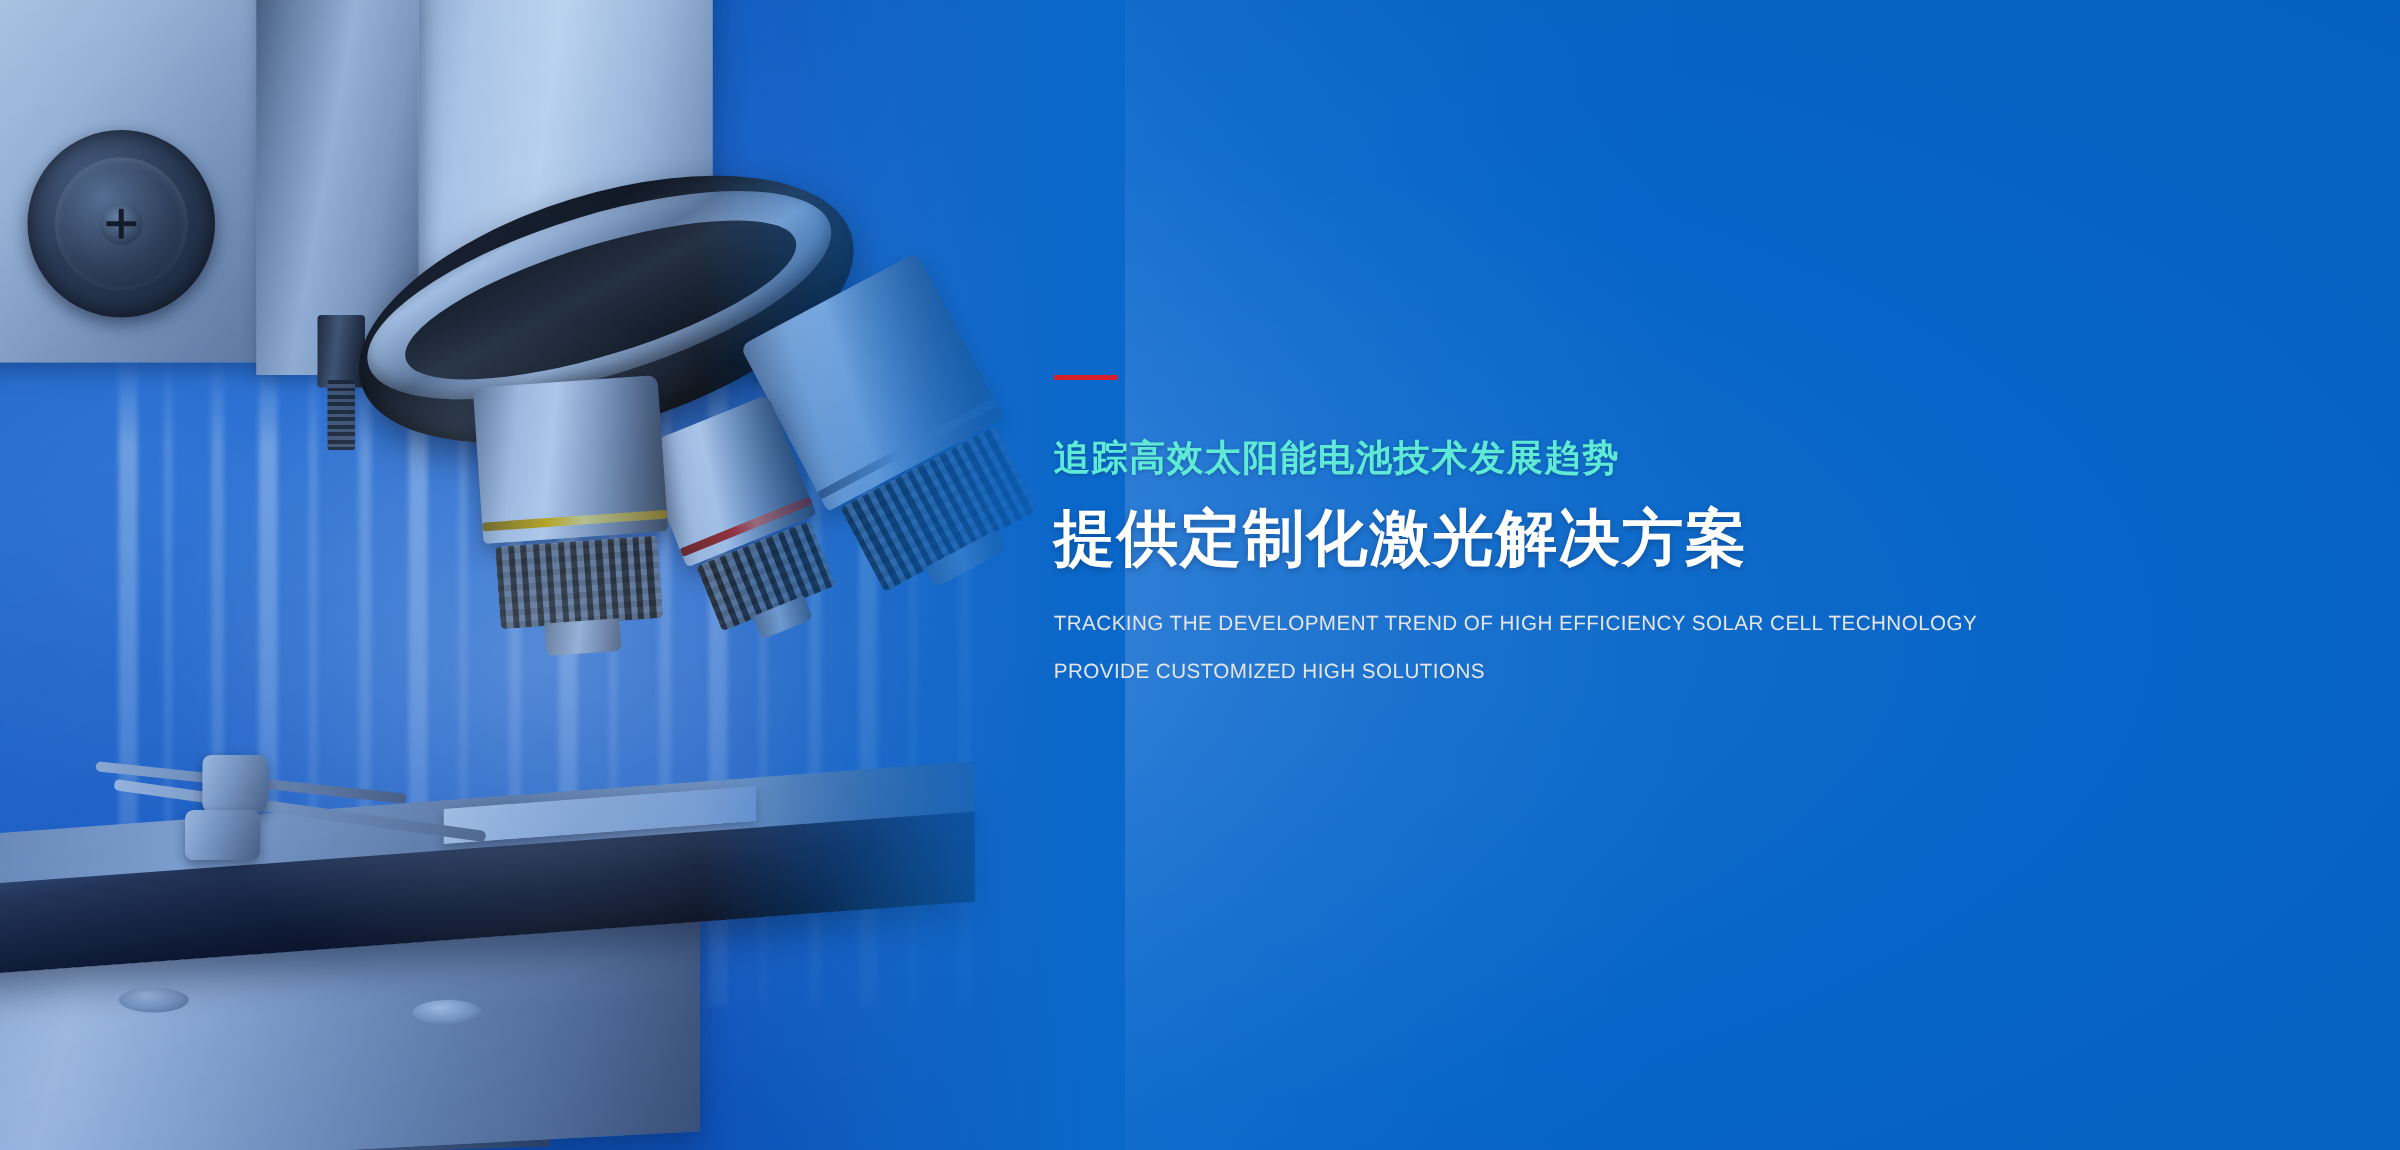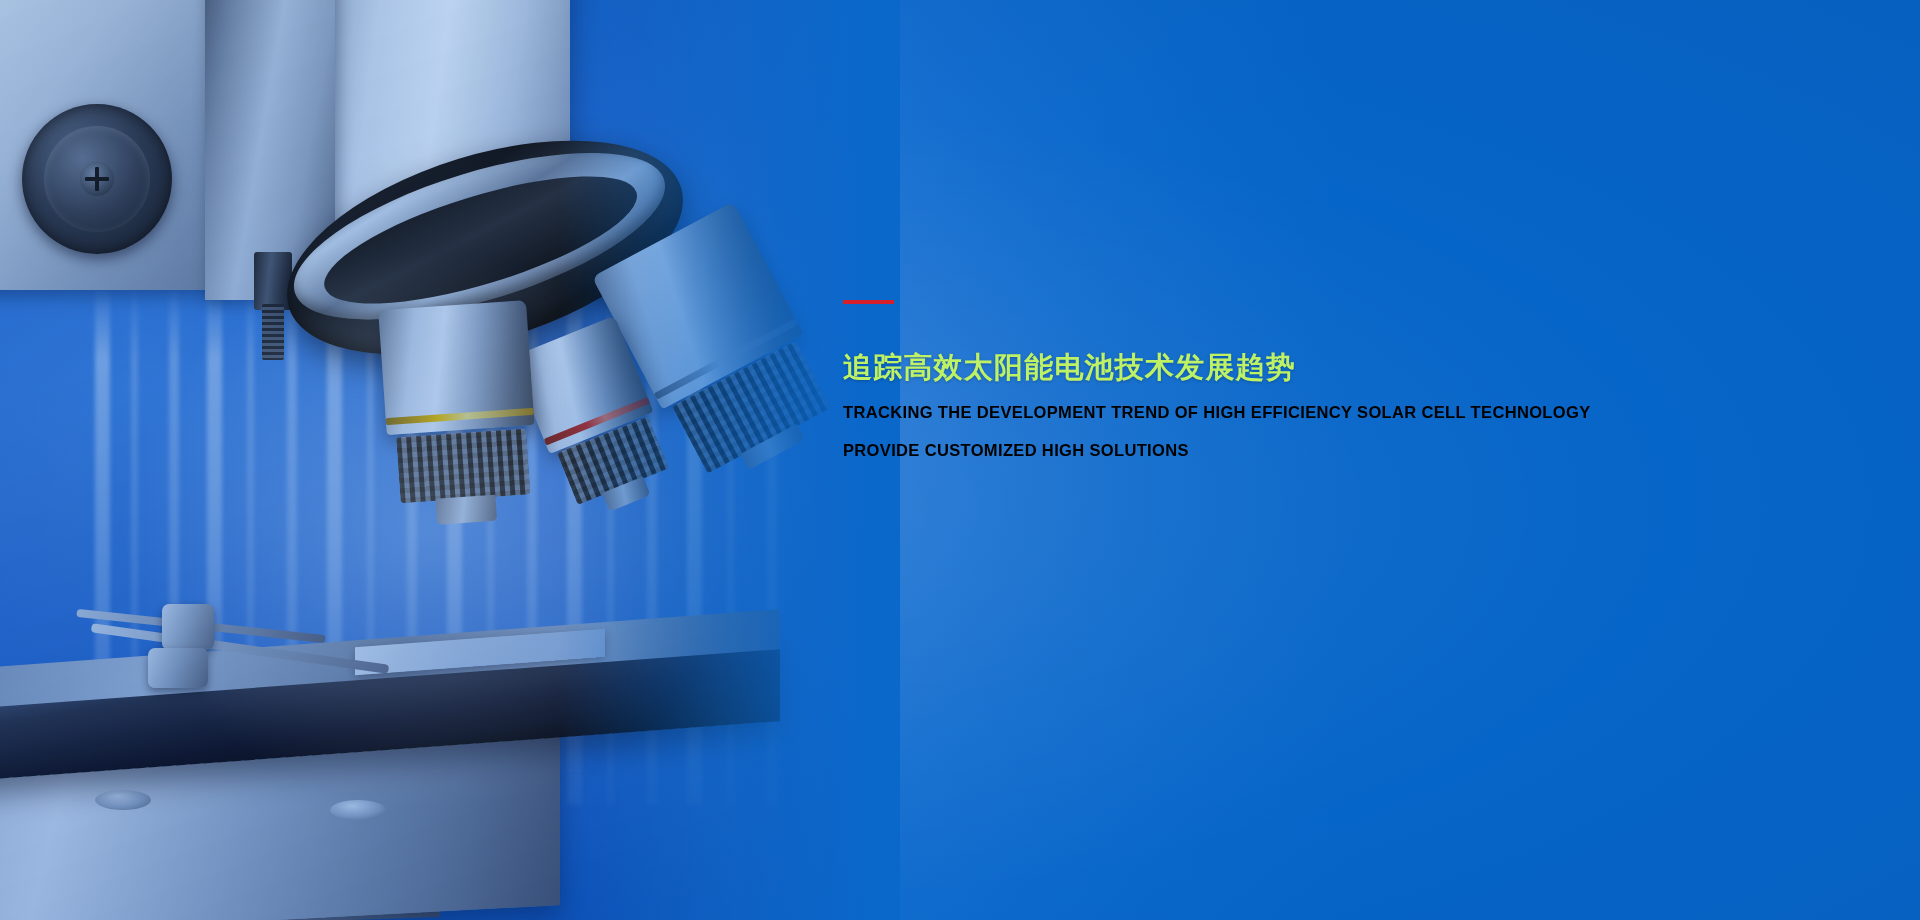--- a/index.html
+++ b/index.html
@@ -279,40 +279,40 @@
     z-index:100;
   }
   .accent-rule {
     width:51px; height:4px;
     background:#D5202B;
     margin-bottom:48px;
   }
   .headline-sub {
     font-size:29px;
     font-weight:700;
-    color:#bef264;
+    color:#5eead4;
     letter-spacing:1.2px;
     line-height:1.1;
     margin-bottom:20px;
     text-shadow:0 1px 3px rgba(0,24,66,.3);
   }
   .headline-main {
     font-size:49px;
     font-weight:700;
     color:#FFFFFF;
     letter-spacing:1.5px;
     line-height:1.12;
     margin-bottom:32px;
     text-shadow:0 2px 5px rgba(0,24,66,.32);
   }
   .en-lines { }
   .en-line {
     font-size:16.5px;
-    font-weight:700;
-    color:#000000;
+    font-weight:400;
+    color:#e5e5e5;
     letter-spacing:.35px;
     line-height:1.0;
     margin-bottom:22px;
     white-space:nowrap;
   }
   .en-line:last-child { margin-bottom:0; }
 </style>
 </head>
 <body>
 
@@ -396,19 +396,20 @@
     </div>
 
     <div class="photo-glow"></div>
     <div class="photo-tone"></div>
     <div class="photo-fade"></div>
   </div>
 
   <div class="content">
     <div class="accent-rule"></div>
     <div class="headline-sub">追踪高效太阳能电池技术发展趋势</div>
+    <div class="headline-main">提供定制化激光解决方案</div>
     <div class="en-lines">
       <div class="en-line">TRACKING THE DEVELOPMENT TREND OF HIGH EFFICIENCY SOLAR CELL TECHNOLOGY</div>
       <div class="en-line">PROVIDE CUSTOMIZED HIGH SOLUTIONS</div>
     </div>
   </div>
 
 </div>
 
 </body></html>

